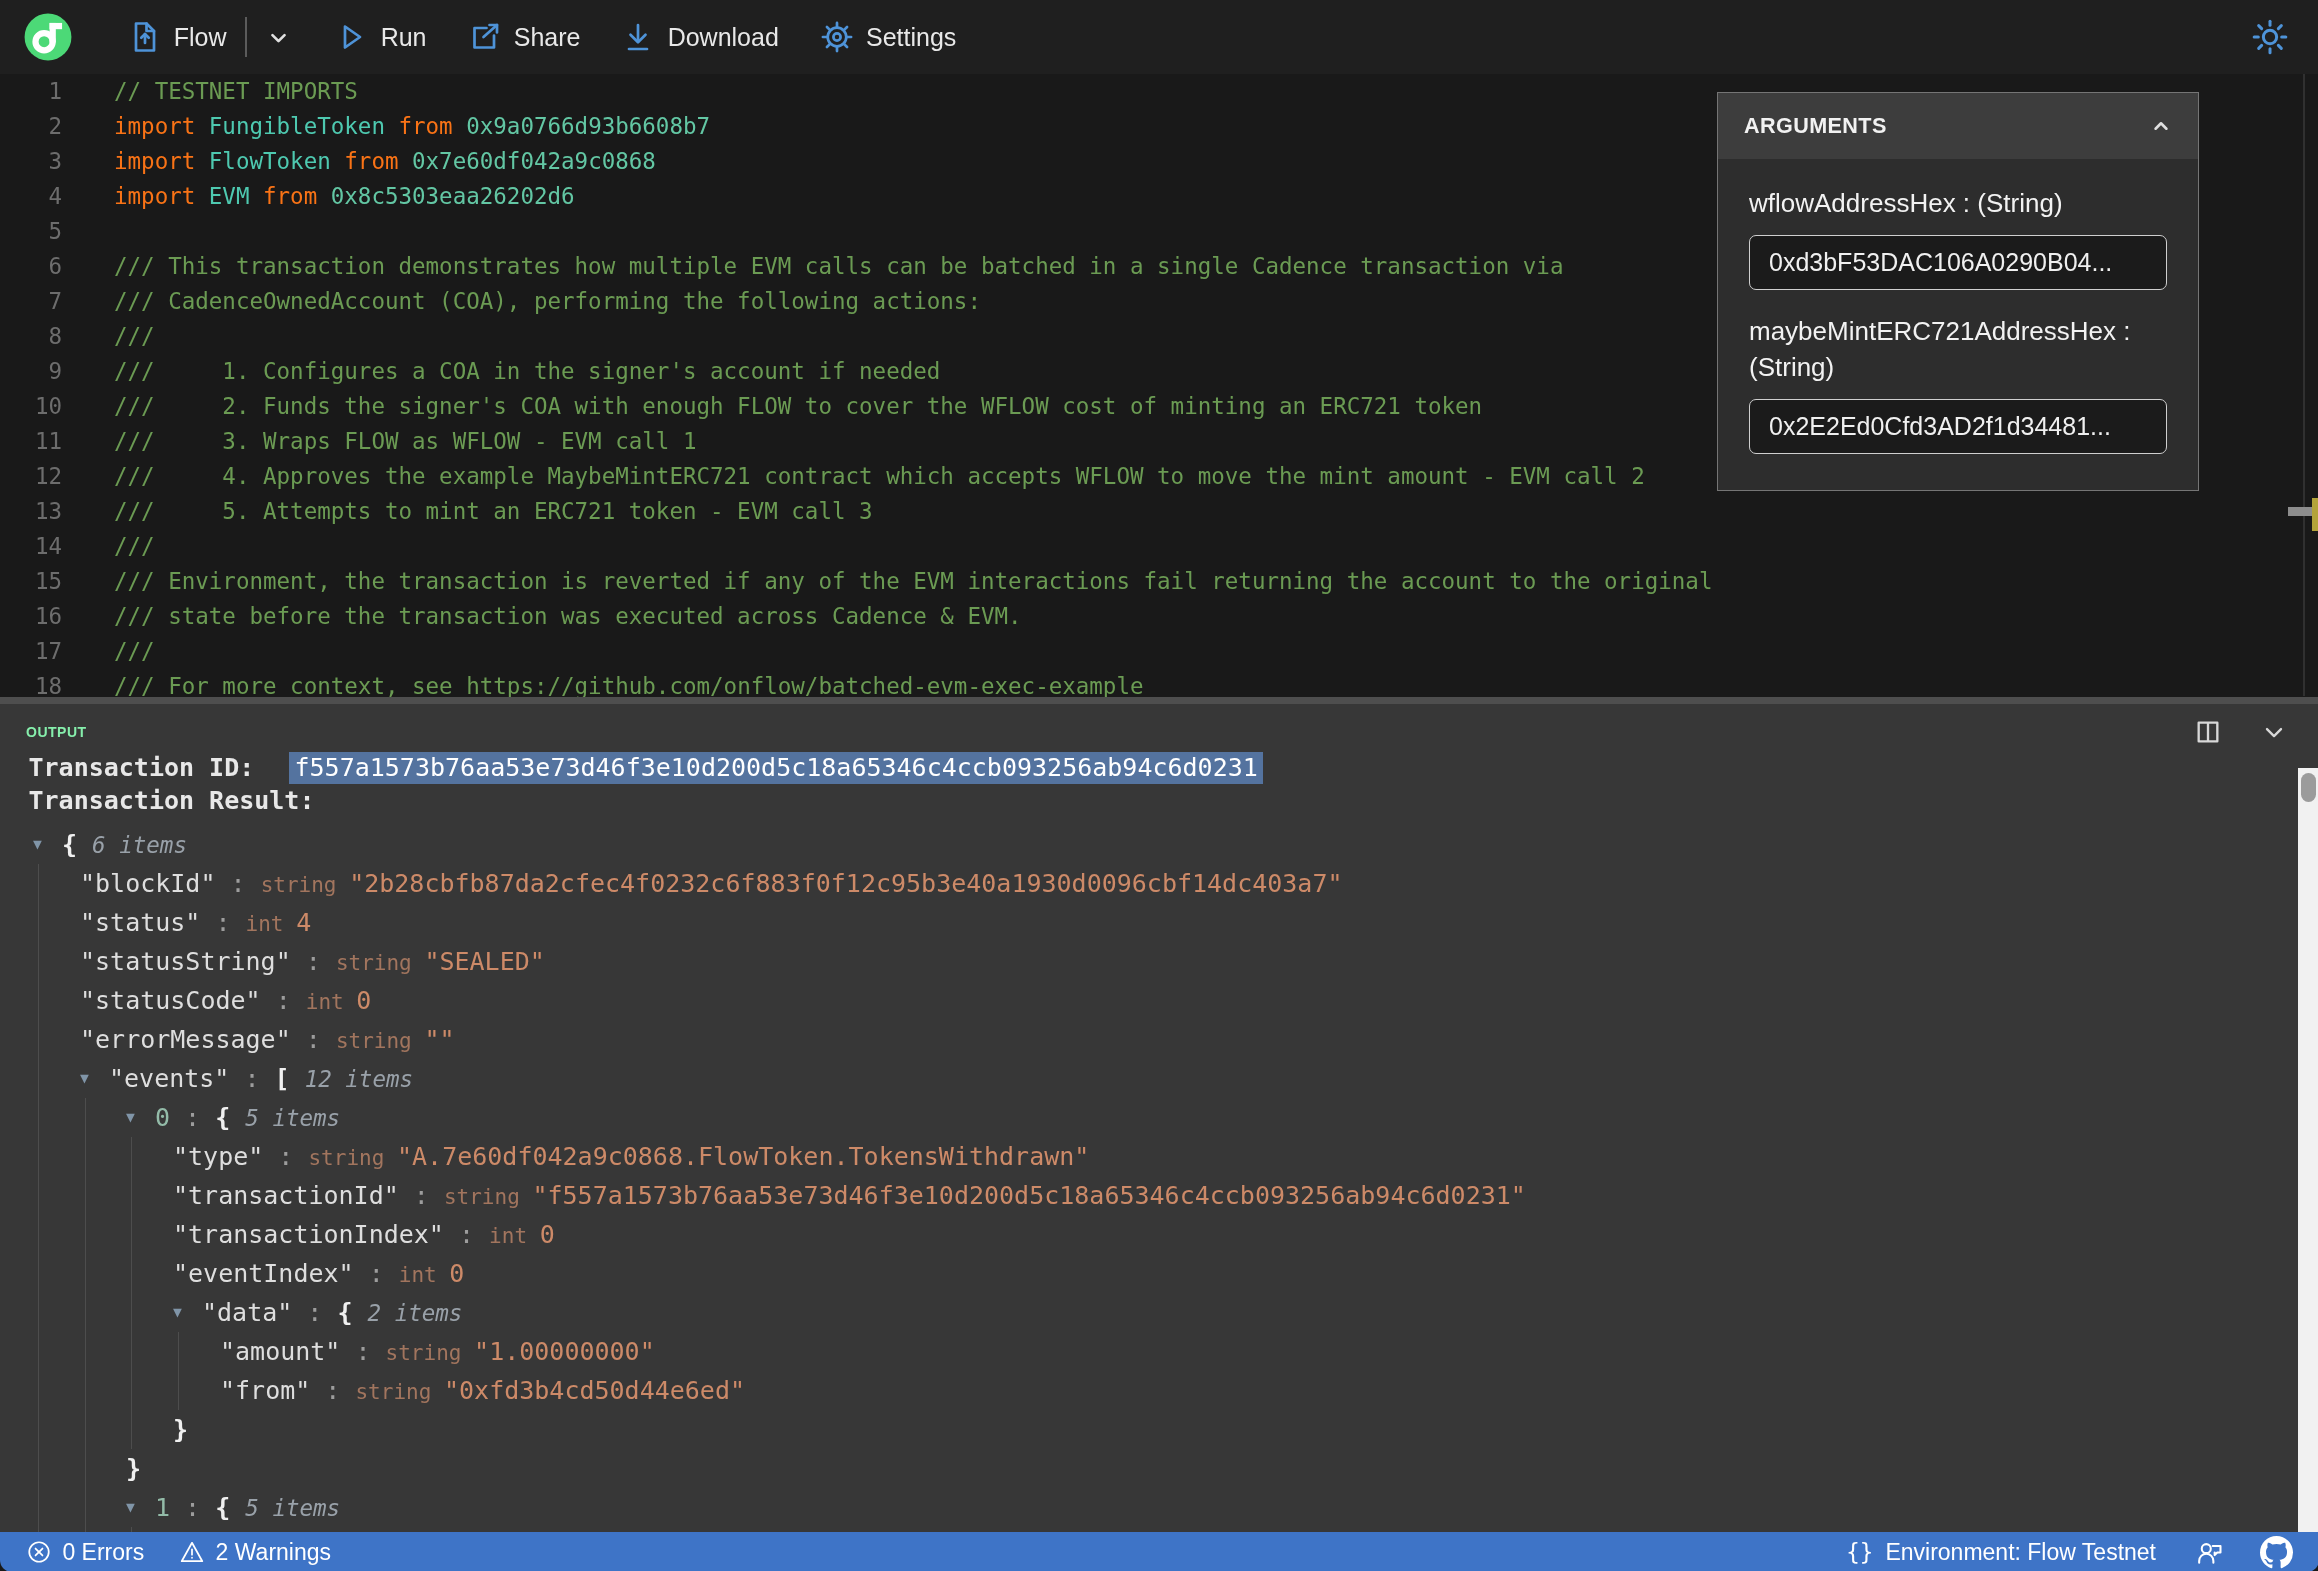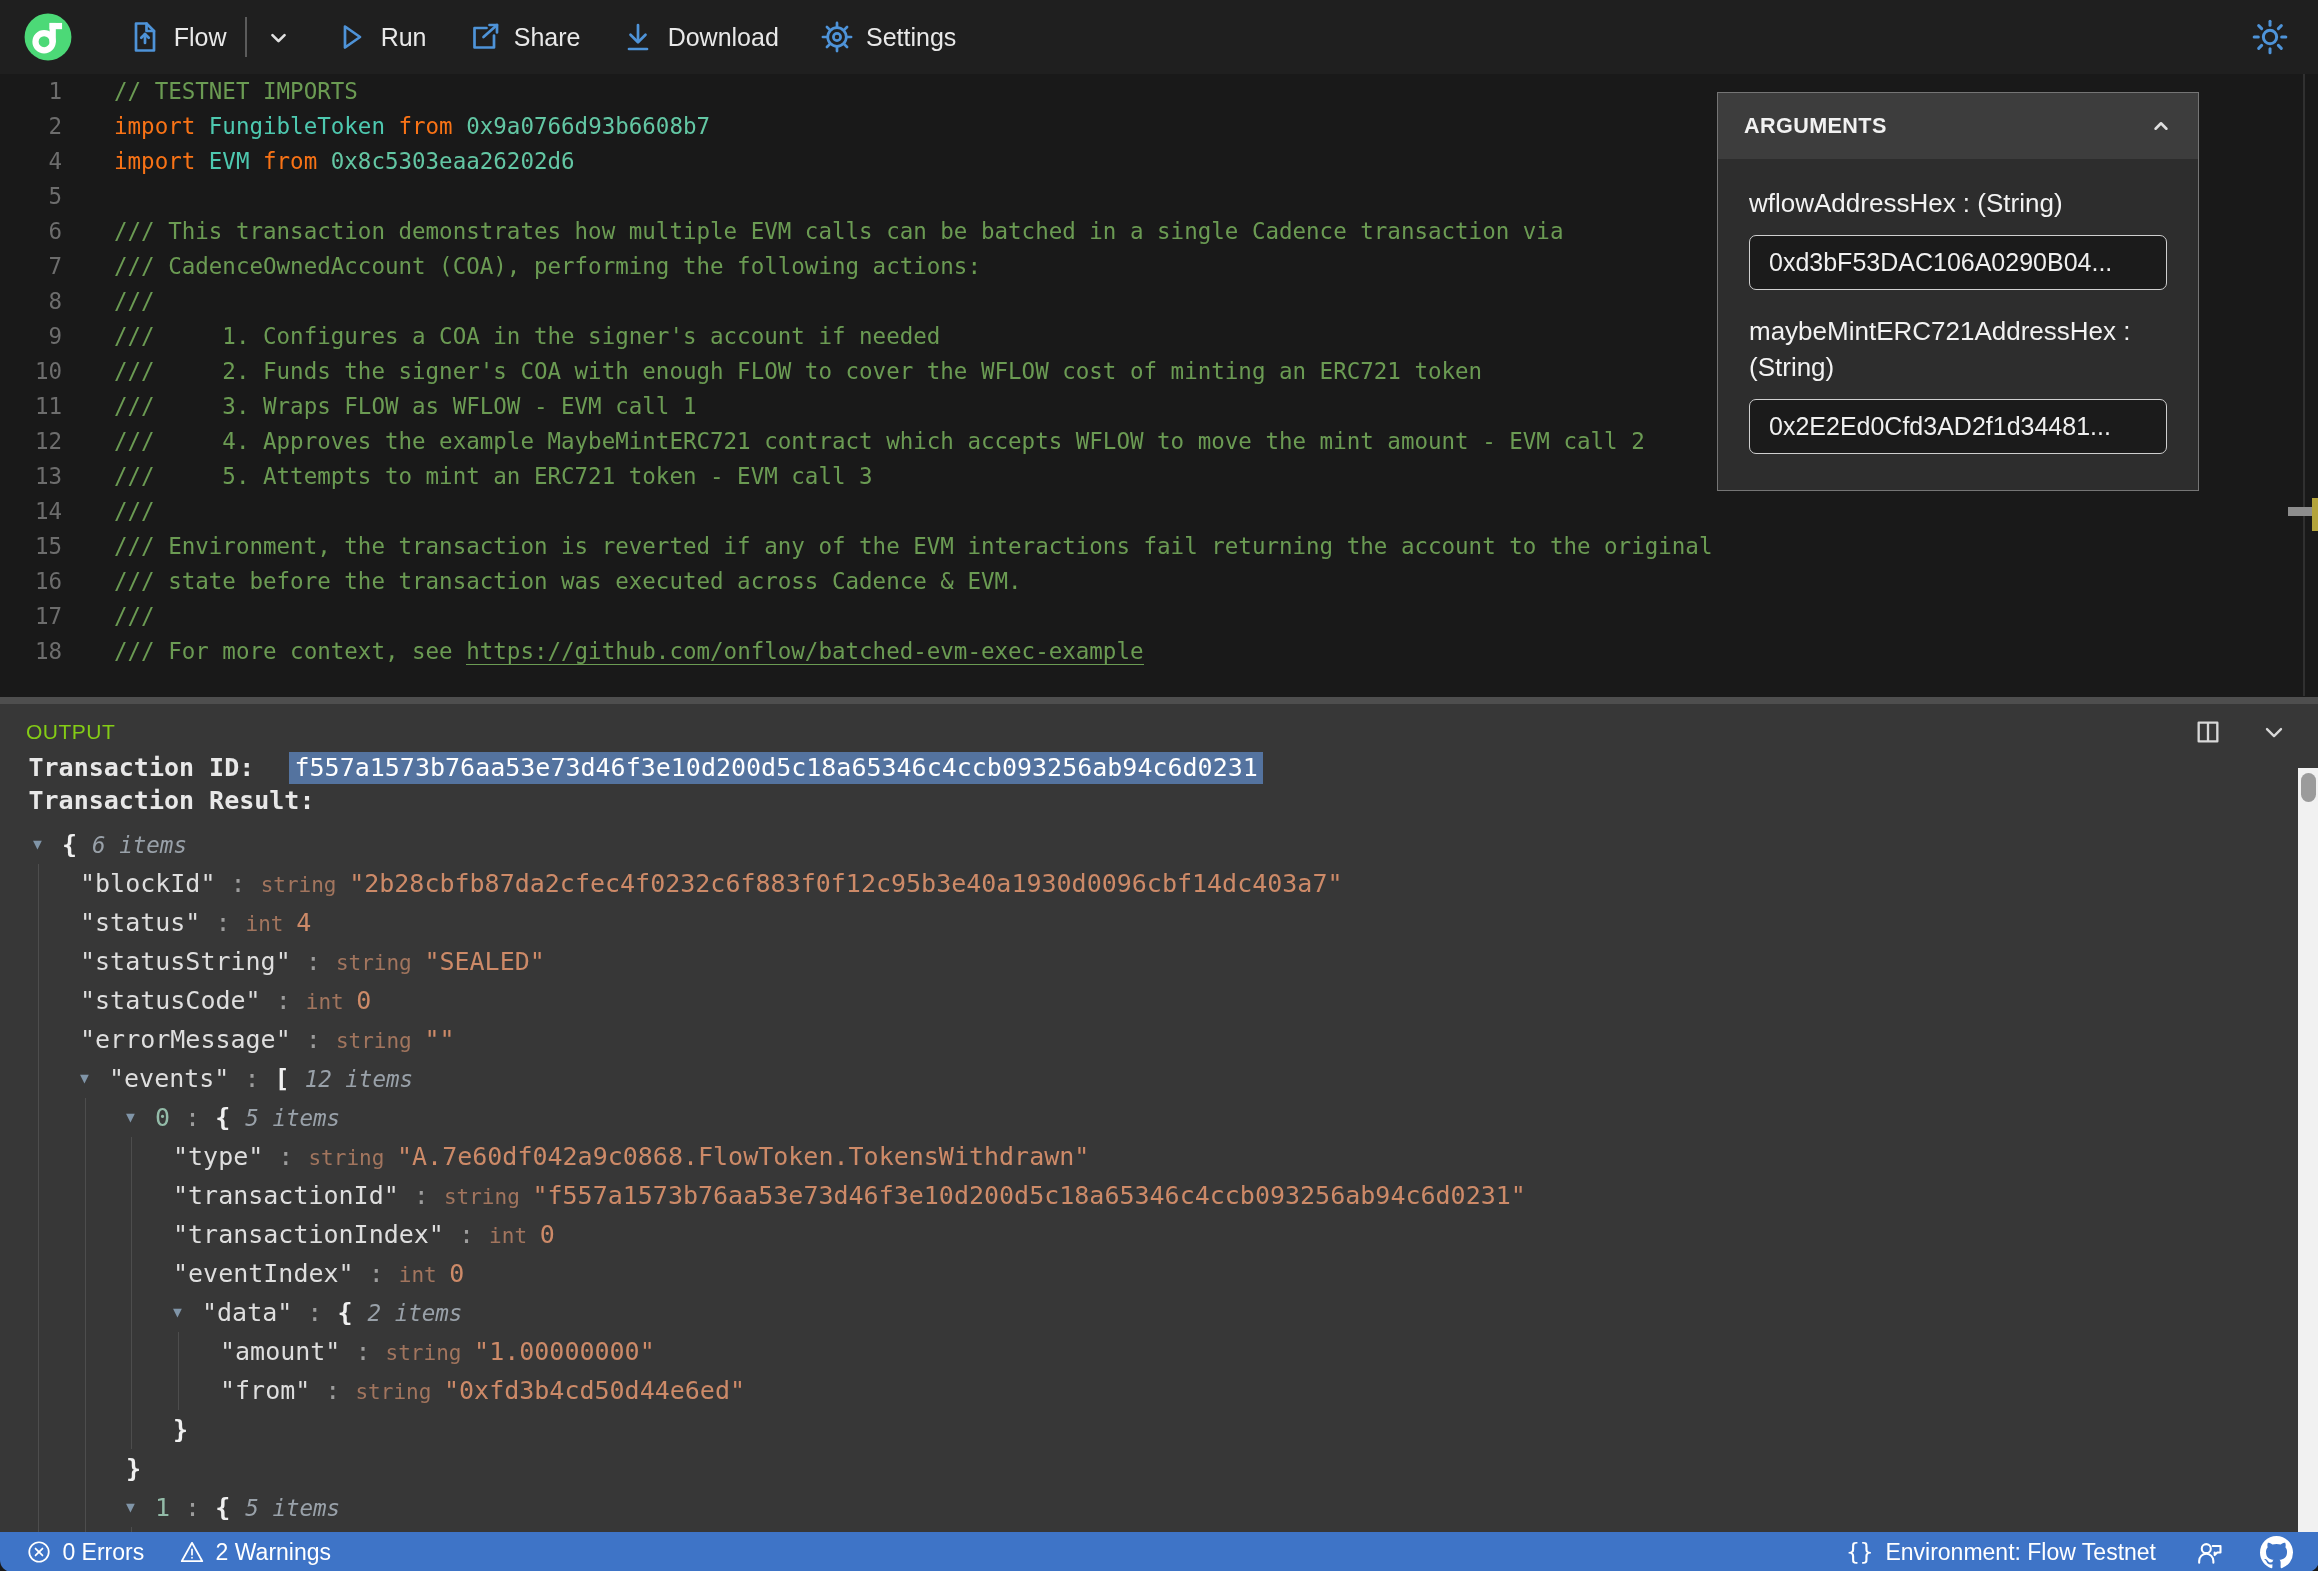--- a/index.html
+++ b/index.html
@@ -51,21 +51,21 @@
   .arg-input { width:100%; height:55px; background:#1b1b1b; border:1.7px solid #cfcfcf; border-radius:7px;
                color:#f0f0f0; font-size:25px; padding:0 19px; font-family:"Liberation Sans", sans-serif;
                margin-bottom:22.5px; outline:none; }
   .args-body .arg-input:last-child { margin-bottom:3.5px; }
 
   
   .output { position:absolute; left:0; top:704px; width:2319px; height:828px; background:#373737;
             overflow:hidden; color:#e8e8e8; }
   .out-header { height:43px; display:flex; align-items:center; justify-content:space-between;
                 padding:12px 31px 0 26px; }
-  .out-title { color:#84cc16; font-size:21px; font-weight:normal; letter-spacing:0.5px; }
+  .out-title { color:#86efac; font-size:14px; font-weight:bold; letter-spacing:0.5px; }
   .out-icons { display:flex; align-items:center; gap:38px; }
   .oi { width:28px; height:28px; cursor:pointer; }
   .oi rect, .oi polyline { fill:none; stroke:#d8d8d8; stroke-width:2; stroke-linecap:round; stroke-linejoin:round; }
 
   .txn { margin:3.5px 0 0 28.5px; font-family:"DejaVu Sans Mono", monospace; font-size:25px; }
   .txn-row { height:33px; line-height:33px; font-weight:bold; white-space:pre; }
   .sel { font-weight:normal; background:#54739f; color:#ffffff; padding:0.9px 5.2px 2.6px 5.2px;margin-left:20px; }
 
   
   .tree { margin-top:8.6px; font-family:"DejaVu Sans Mono", monospace; font-size:25px; position:relative; }
@@ -188,20 +188,21 @@
     <line x1="5.2" y1="5.2" x2="7" y2="7"></line>
       <line x1="17" y1="17" x2="18.8" y2="18.8"></line>
     <line x1="5.2" y1="18.8" x2="7" y2="17"></line>
       <line x1="17" y1="7" x2="18.8" y2="5.2"></line>
   </svg>
 </div>
 
 <div class="editor" id="code-lines">
     <div class="code-line"><span class="ln">1</span><span class="code"><span class="cmt">// TESTNET IMPORTS</span></span></div>
     <div class="code-line"><span class="ln">2</span><span class="code"><span class="kw">import </span><span class="typ">FungibleToken </span><span class="kw">from </span><span class="adr">0x9a0766d93b6608b7</span></span></div>
+    <div class="code-line"><span class="ln">3</span><span class="code"><span class="kw">import </span><span class="typ">FlowToken </span><span class="kw">from </span><span class="adr">0x7e60df042a9c0868</span></span></div>
     <div class="code-line"><span class="ln">4</span><span class="code"><span class="kw">import </span><span class="typ">EVM </span><span class="kw">from </span><span class="adr">0x8c5303eaa26202d6</span></span></div>
     <div class="code-line"><span class="ln">5</span><span class="code"></span></div>
     <div class="code-line"><span class="ln">6</span><span class="code"><span class="cmt">/// This transaction demonstrates how multiple EVM calls can be batched in a single Cadence transaction via</span></span></div>
     <div class="code-line"><span class="ln">7</span><span class="code"><span class="cmt">/// CadenceOwnedAccount (COA), performing the following actions:</span></span></div>
     <div class="code-line"><span class="ln">8</span><span class="code"><span class="cmt">///</span></span></div>
     <div class="code-line"><span class="ln">9</span><span class="code"><span class="cmt">///     1. Configures a COA in the signer's account if needed</span></span></div>
     <div class="code-line"><span class="ln">10</span><span class="code"><span class="cmt">///     2. Funds the signer's COA with enough FLOW to cover the WFLOW cost of minting an ERC721 token</span></span></div>
     <div class="code-line"><span class="ln">11</span><span class="code"><span class="cmt">///     3. Wraps FLOW as WFLOW - EVM call 1</span></span></div>
     <div class="code-line"><span class="ln">12</span><span class="code"><span class="cmt">///     4. Approves the example MaybeMintERC721 contract which accepts WFLOW to move the mint amount - EVM call 2</span></span></div>
     <div class="code-line"><span class="ln">13</span><span class="code"><span class="cmt">///     5. Attempts to mint an ERC721 token - EVM call 3</span></span></div>

